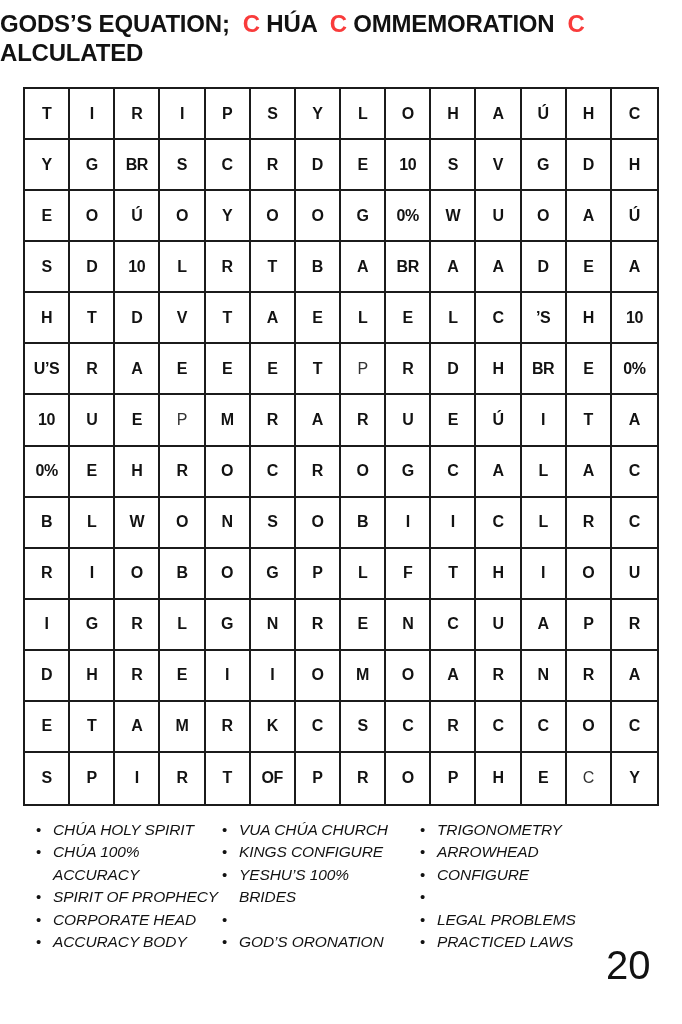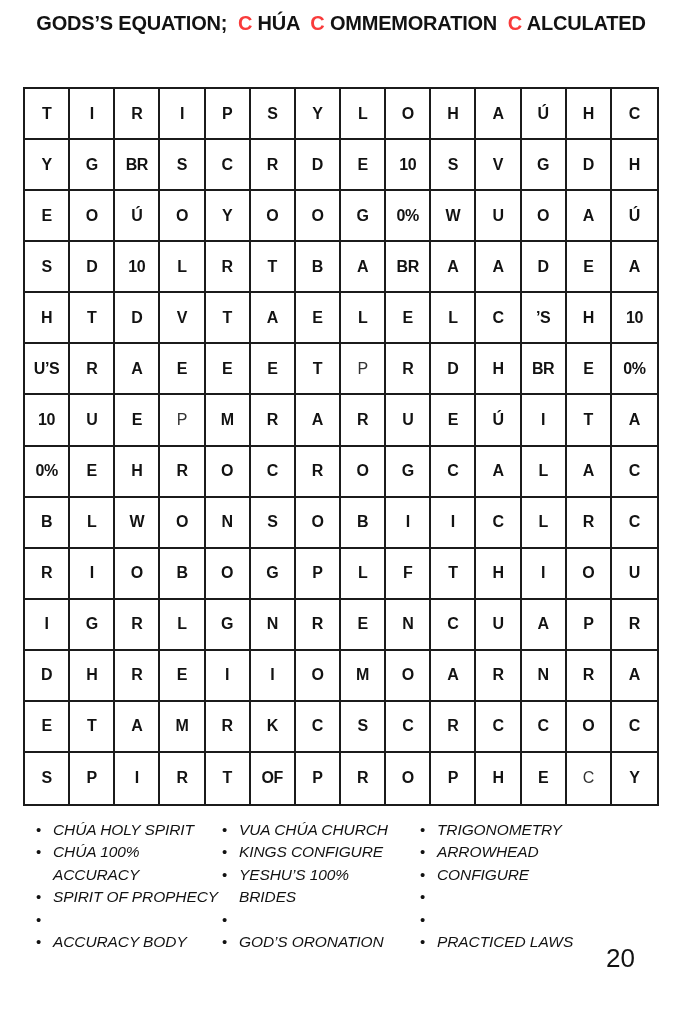--- a/index.html
+++ b/index.html
@@ -14,23 +14,23 @@
     position: relative;
     width: 682px;
     height: 1024px;
     background: #ffffff;
     font-family: "Liberation Sans", "DejaVu Sans", sans-serif;
     overflow: hidden;
   }
   .title {
     position: absolute;
     top: 9px; left: 0; right: 0;
-    text-align: center;
+    text-align: left;
     font-weight: 700;
-    font-size: 20px;
+    font-size: 24px;
     line-height: 29px;
     letter-spacing: -0.2px;
     color: var(--ink);
   }
   .seg { white-space: pre-wrap; }
   .seg.accent { color: var(--accent); }
   .grid {
     position: absolute;
     left: 23px; top: 87px;
     width: 636px; height: 719px;
@@ -71,21 +71,21 @@
     font-weight: 500;
     line-height: 22.4px;
     color: var(--ink);
     letter-spacing: -0.1px;
   }
   .bullet { width: 17px; flex: none; font-size: 15px; }
   .wtext { white-space: pre-line; font-style: italic; }
   .pageno {
     position: absolute;
     left: 606px; top: 943px;
-    font-size: 26px;
+    font-size: 40px;
     font-weight: 400;
     color: var(--ink);
   }
 </style>
 </head>
 <body>
 
 <div class="page">
 
   <header class="title">
@@ -517,20 +517,21 @@
 ACCURACY</span>
         </div>
 
         <div class="witem">
           <span class="bullet">•</span>
           <span class="wtext">SPIRIT OF PROPHECY</span>
         </div>
 
         <div class="witem">
           <span class="bullet">•</span>
+          <span class="wtext">CORPORATE HEAD</span>
         </div>
 
         <div class="witem">
           <span class="bullet">•</span>
           <span class="wtext">ACCURACY BODY</span>
         </div>
       </div>
     <div class="wcol wcol-2">
 
         <div class="witem">
@@ -574,20 +575,21 @@
           <span class="bullet">•</span>
           <span class="wtext">CONFIGURE</span>
         </div>
 
         <div class="witem">
           <span class="bullet">•</span>
         </div>
 
         <div class="witem">
           <span class="bullet">•</span>
+          <span class="wtext">LEGAL PROBLEMS</span>
         </div>
 
         <div class="witem">
           <span class="bullet">•</span>
           <span class="wtext">PRACTICED LAWS</span>
         </div>
       </div>
   </div>
 
   <div class="pageno">20</div>

